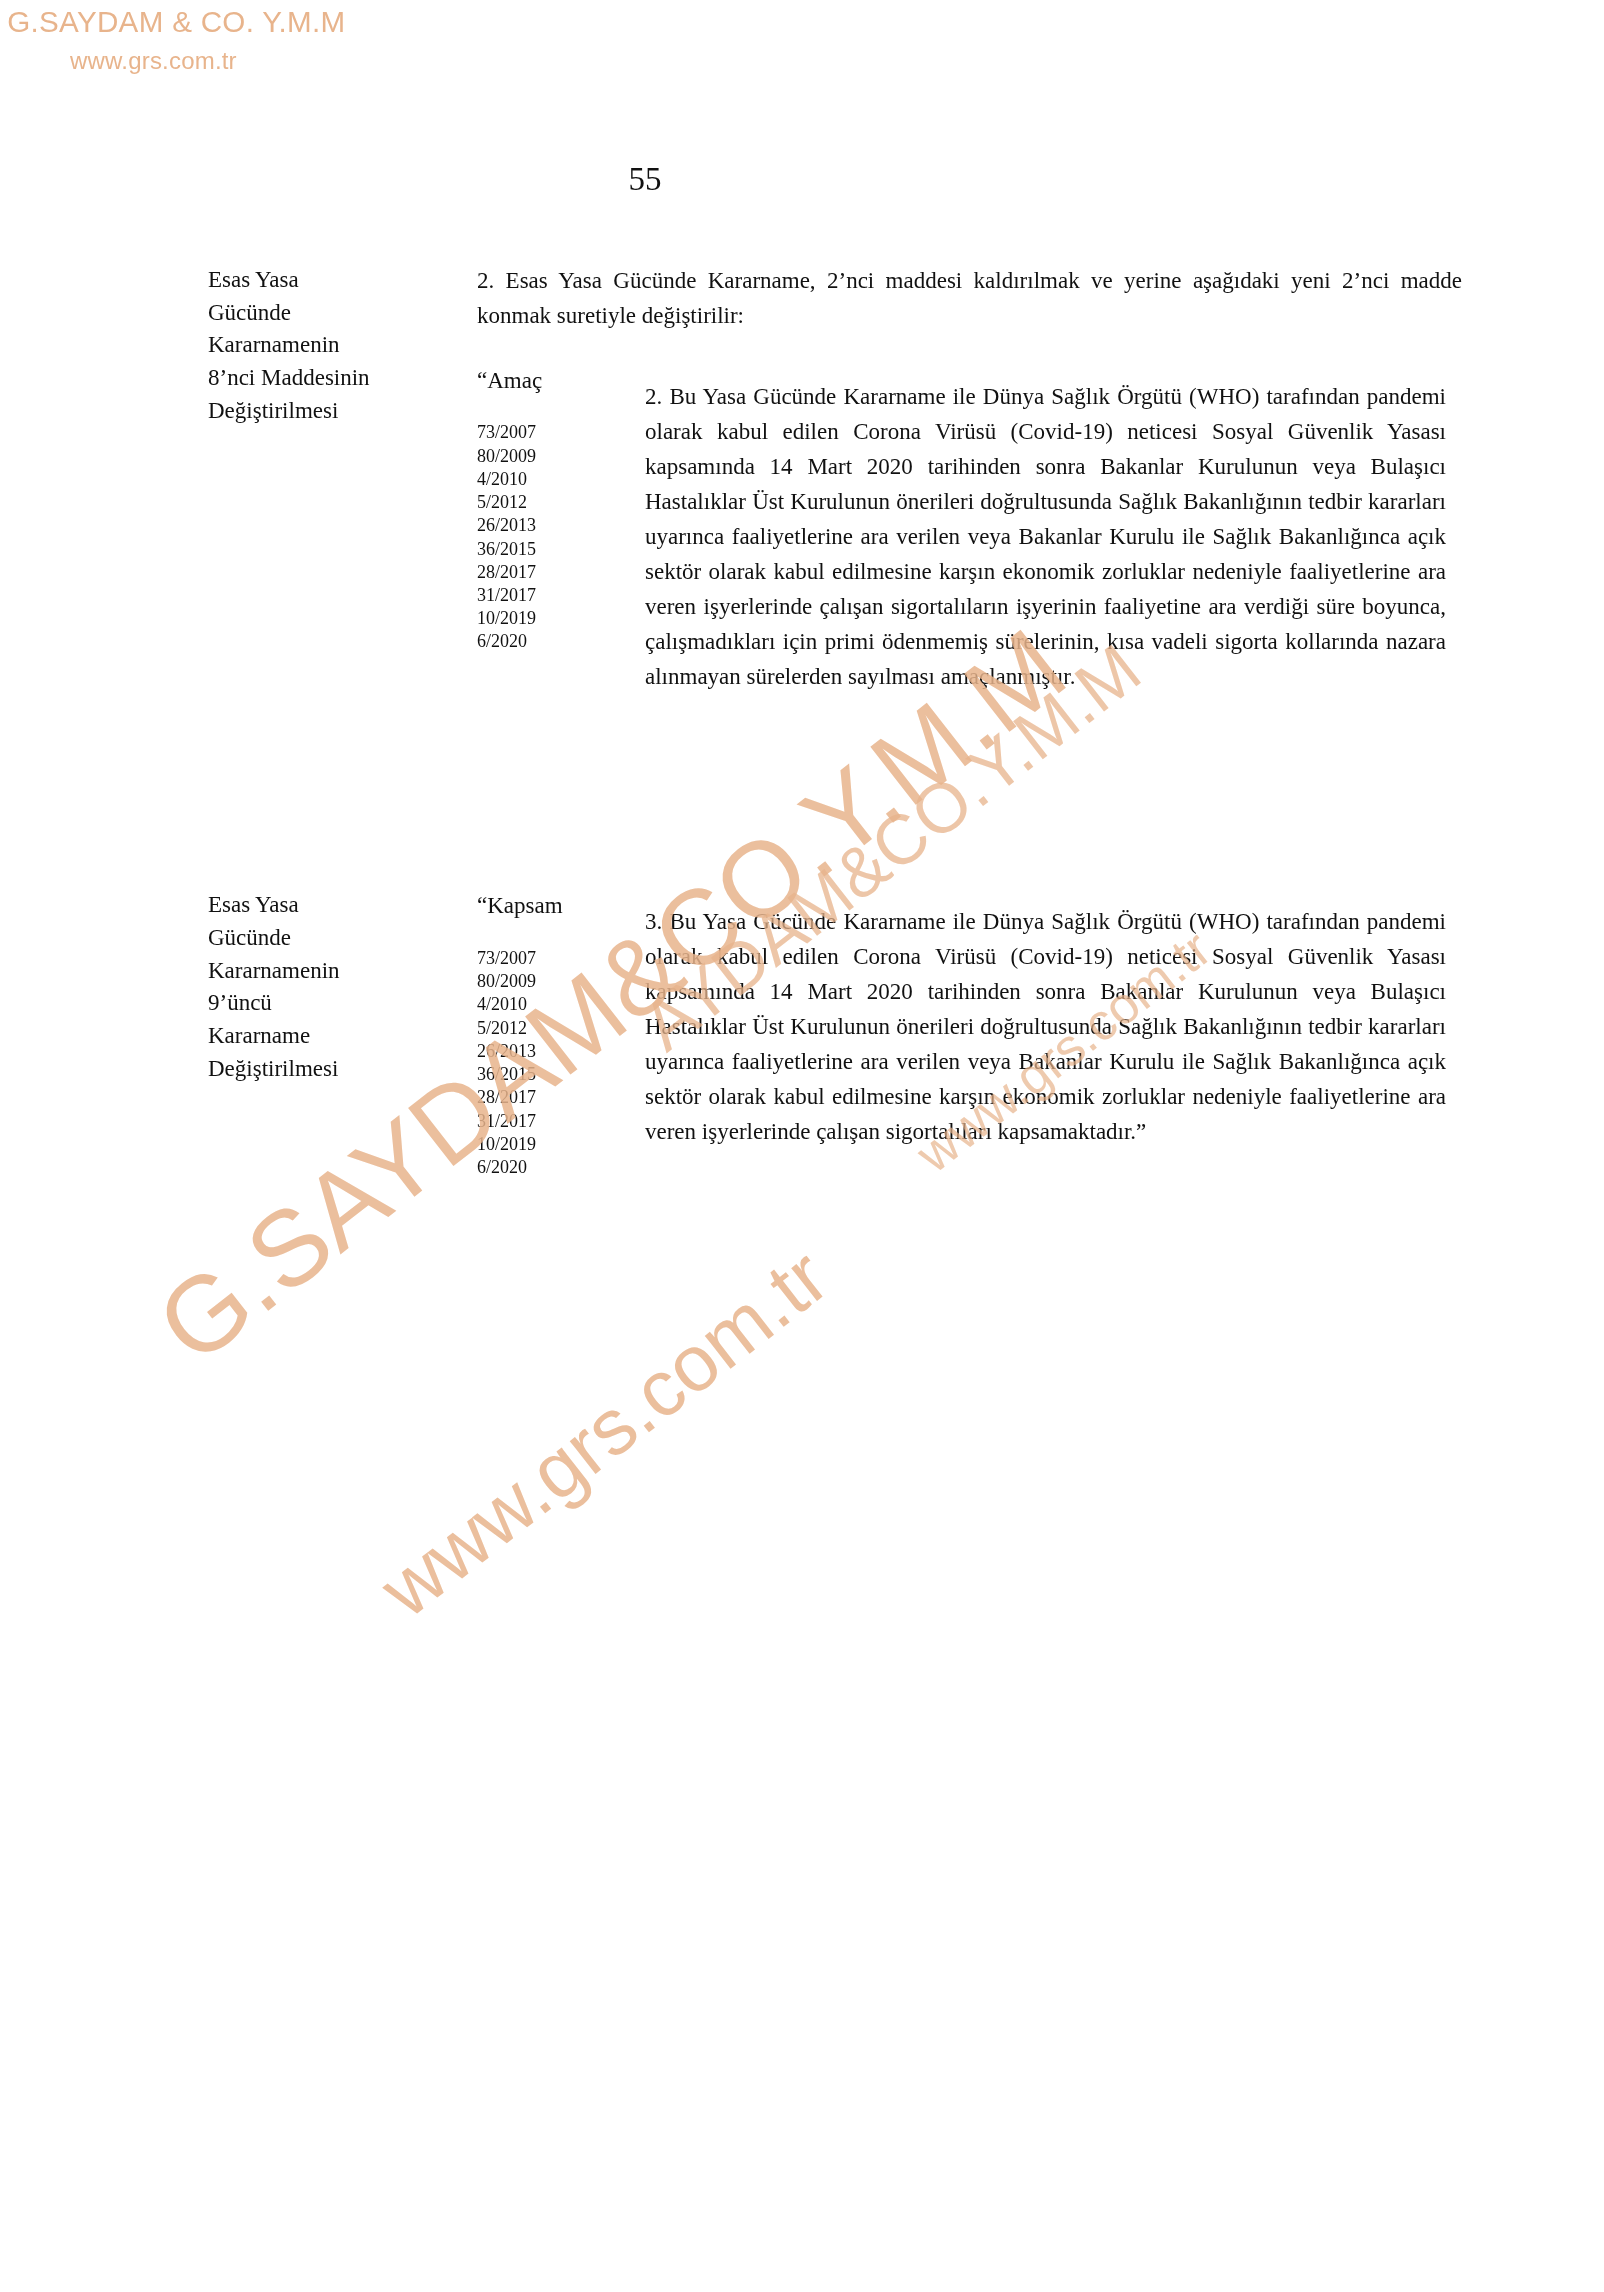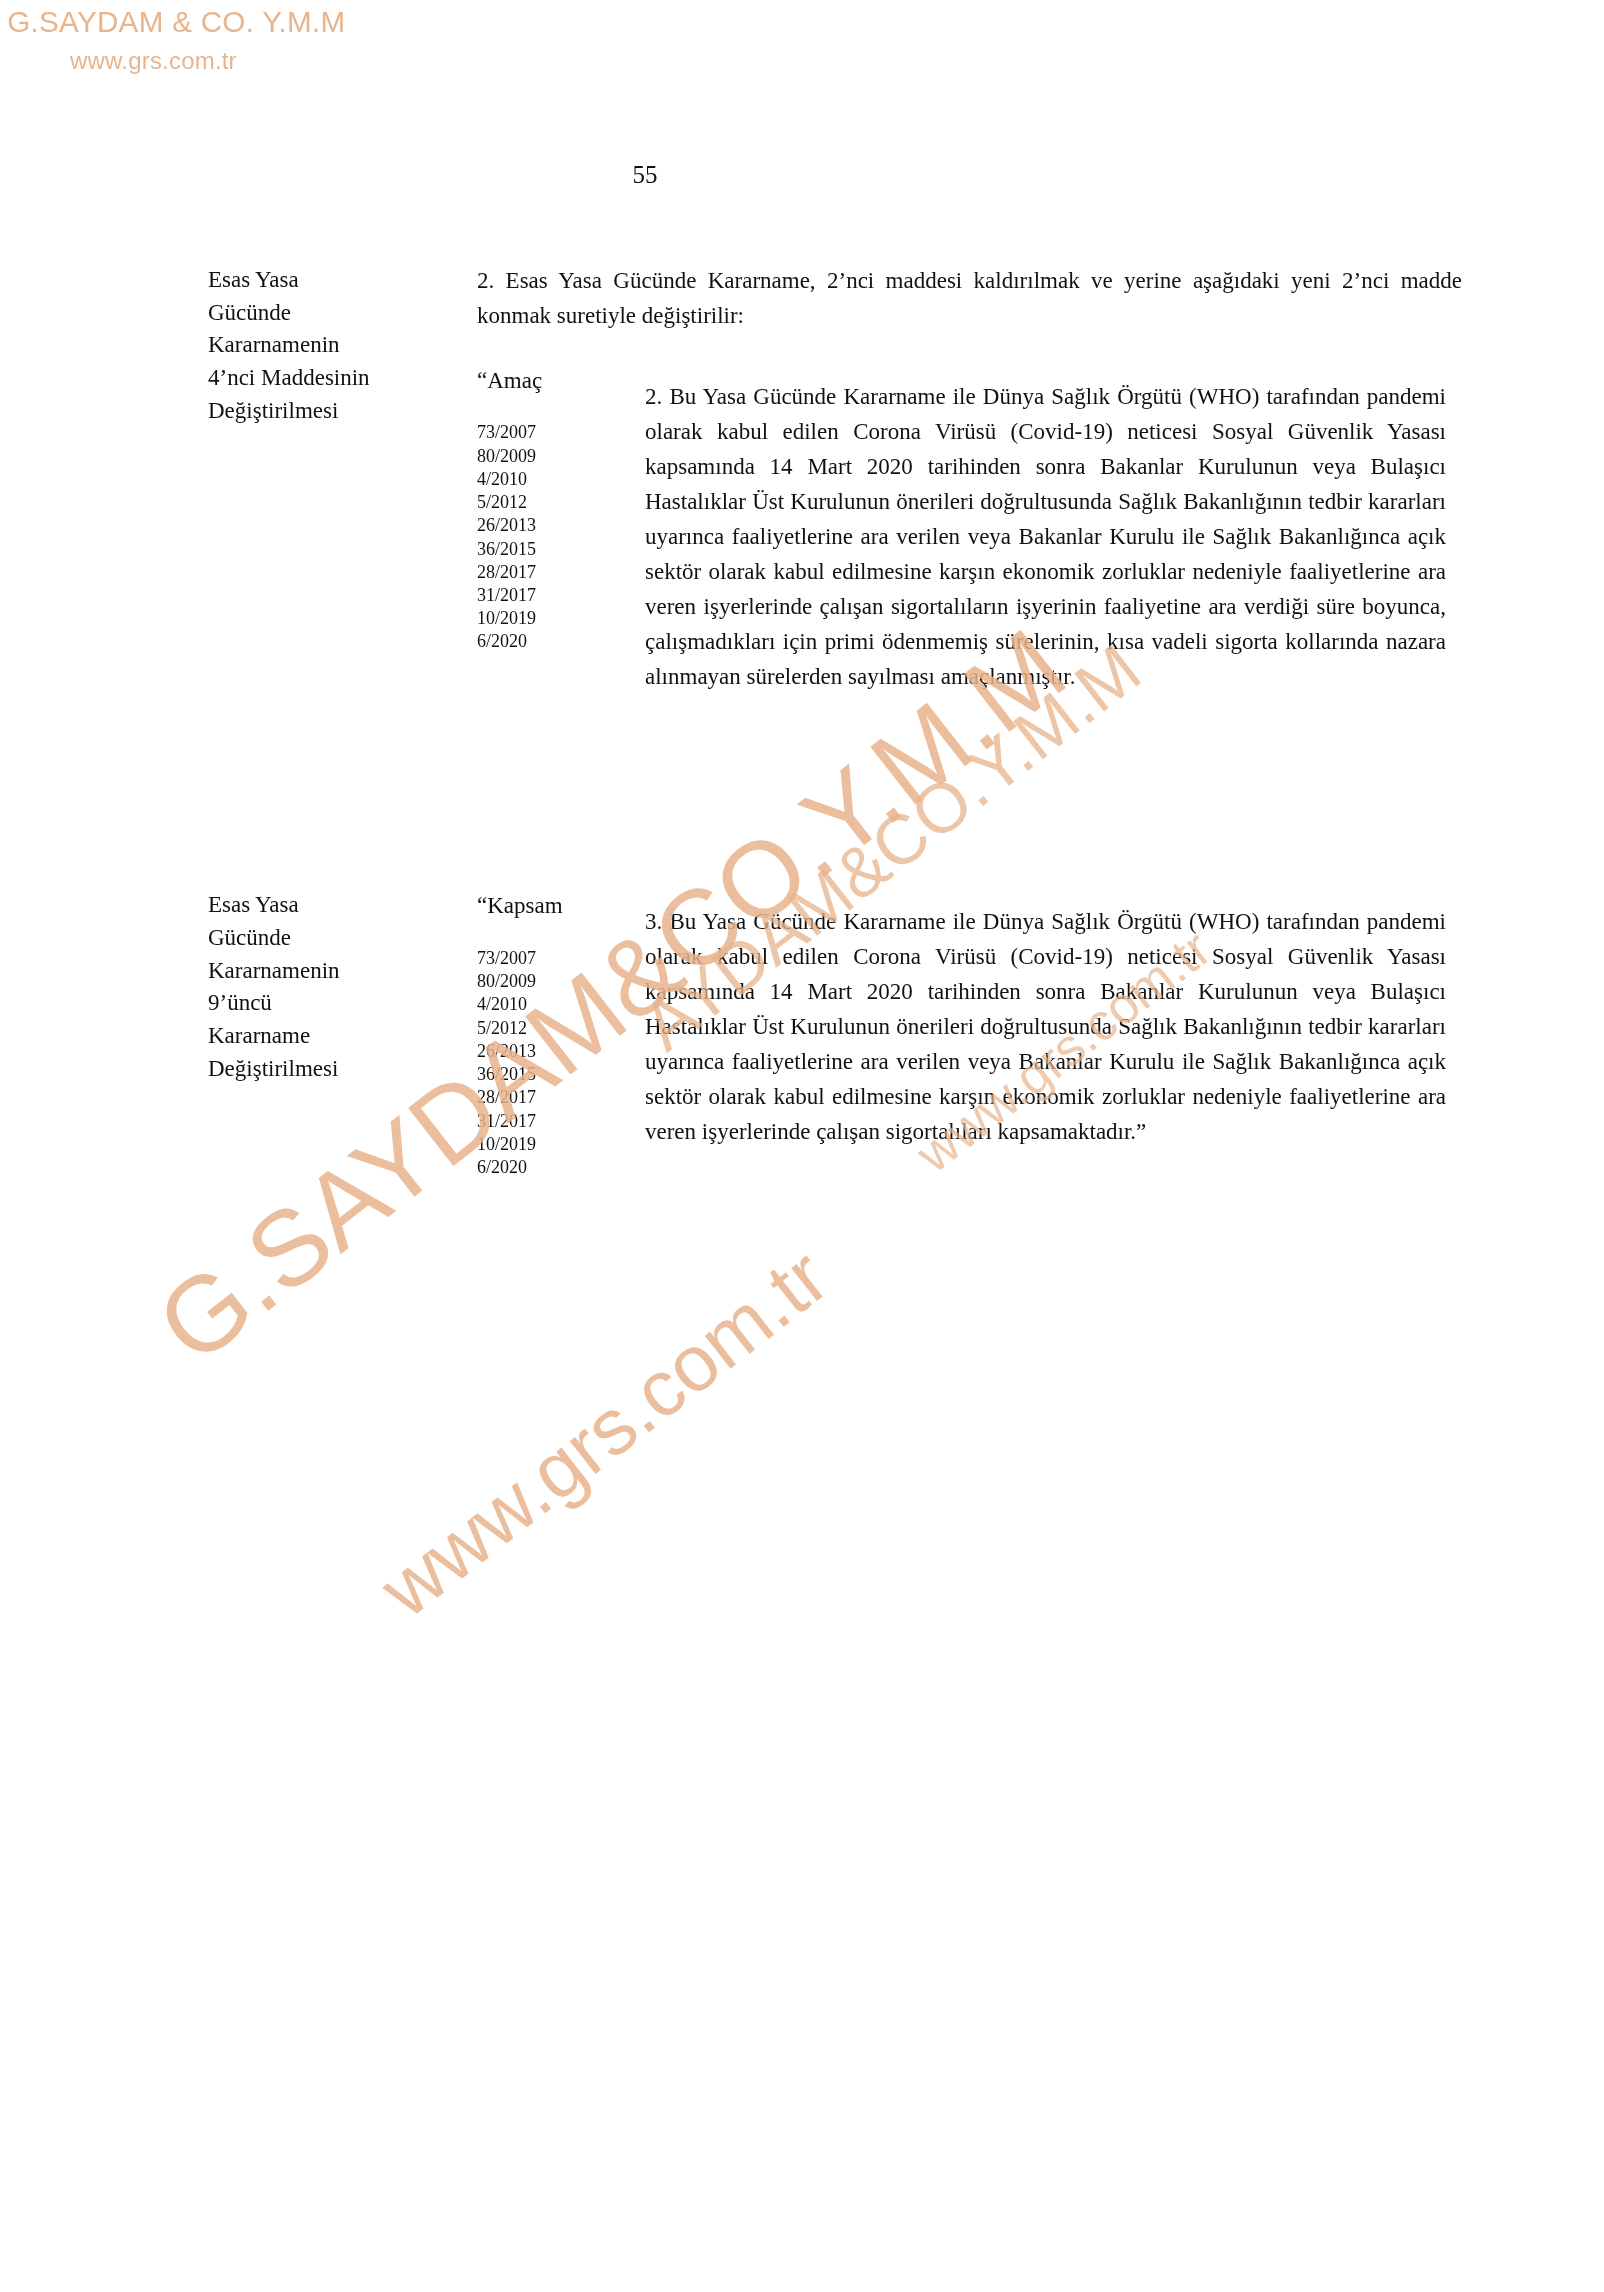--- a/index.html
+++ b/index.html
@@ -38,21 +38,21 @@
     white-space: nowrap;
   }
 
   
   .page-number {
     position: absolute;
     top: 161px;
     left: 0;
     width: 1290px;
     text-align: center;
-    font-size: 25px;
+    font-size: 33px;
     color: #111;
   }
 
   
   .doc {
     position: absolute;
     top: 264px;
     left: 208px;
     width: 1254px;
   }
@@ -181,21 +181,21 @@
 
 <div class="doc">
 
   <div class="section">
     <div class="row">
       <div class="margin-col">
         <div class="mtitle">
           <div>Esas Yasa</div>
           <div>Gücünde</div>
           <div>Kararnamenin</div>
-          <div>4’nci Maddesinin</div>
+          <div>8’nci Maddesinin</div>
           <div>Değiştirilmesi</div>
         </div>
       </div>
       <div class="body-col">
         <p class="lead">2. Esas Yasa Gücünde Kararname, 2’nci maddesi kaldırılmak ve yerine aşağıdaki yeni 2’nci madde konmak suretiyle değiştirilir:</p>
         <div class="quote-row">
           <div class="quote-label-col">
             <div>“Amaç</div>
             <div class="refs">
               <div>73/2007</div>

